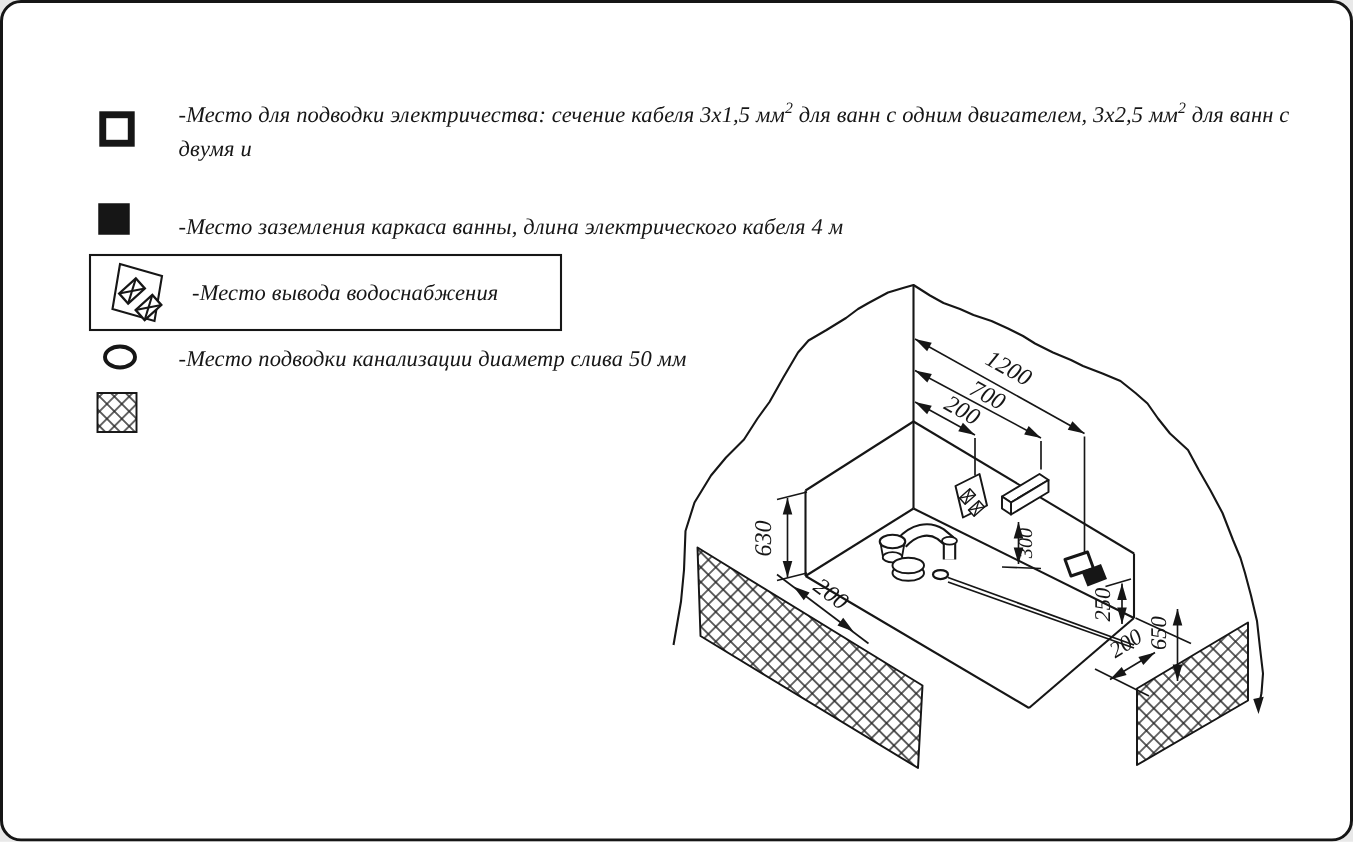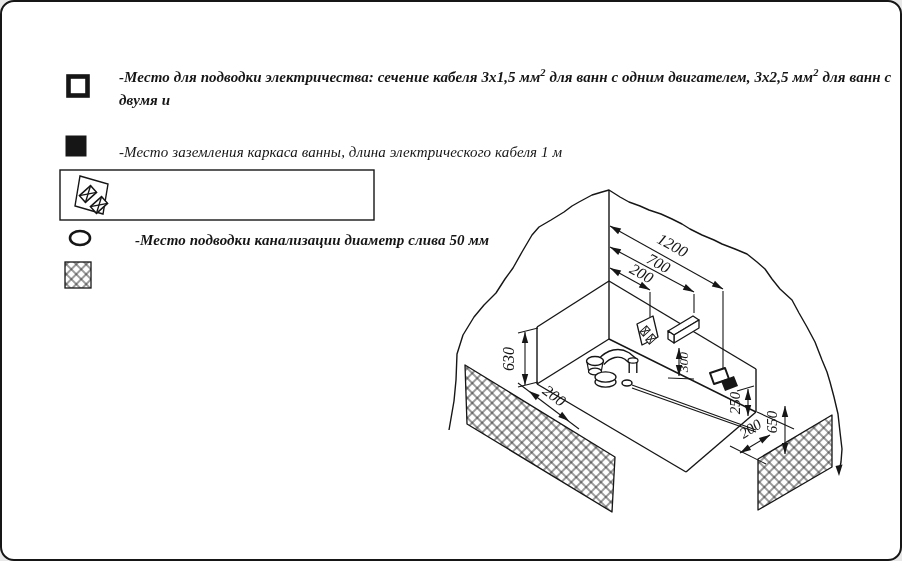--- a/index.html
+++ b/index.html
@@ -189,27 +189,30 @@
         <text class="dim" transform="translate(512 357) rotate(-90)">630</text>
         <text class="dim" transform="translate(549 398) rotate(37)">200</text>
         <text class="dim small" transform="translate(686 360) rotate(-90)">300</text>
         <text class="dim mid" transform="translate(738 401) rotate(-90)">250</text>
         <text class="dim mid" transform="translate(775 420) rotate(-90)">650</text>
         <text class="dim mid" transform="translate(751 431) rotate(-32)">200</text>
       </g>
     </g>
   </svg>
 
-  <div class="lg" style="left:117px;top:64px;width:780px;font-weight:bold;">
+  <div class="lg" style="left:117px;top:64px;width:780px;">
     <span>-Место для подводки электричества: сечение кабеля 3х1,5 мм</span><sup>2</sup><span> для ванн с одним двигателем, 3х2,5 мм</span><sup>2</sup><span> для ванн с двумя и</span>
   </div>
 
   <div class="lg" style="left:117px;top:139px;width:700px;">
-    <span>-Место заземления каркаса ванны, длина электрического кабеля 1 м</span>
-  </div>
-
-
-  <div class="lg" style="left:133px;top:227px;width:400px;font-weight:bold;">
+    <span>-Место заземления каркаса ванны, длина электрического кабеля 4 м</span>
+  </div>
+
+  <div class="lg" style="left:126px;top:183px;width:260px;">
+    <span>-Место вывода водоснабжения</span>
+  </div>
+
+  <div class="lg" style="left:117px;top:227px;width:400px;">
     <span>-Место подводки канализации диаметр слива 50 мм</span>
   </div>
 
 
 </div>
 
 </body></html>

